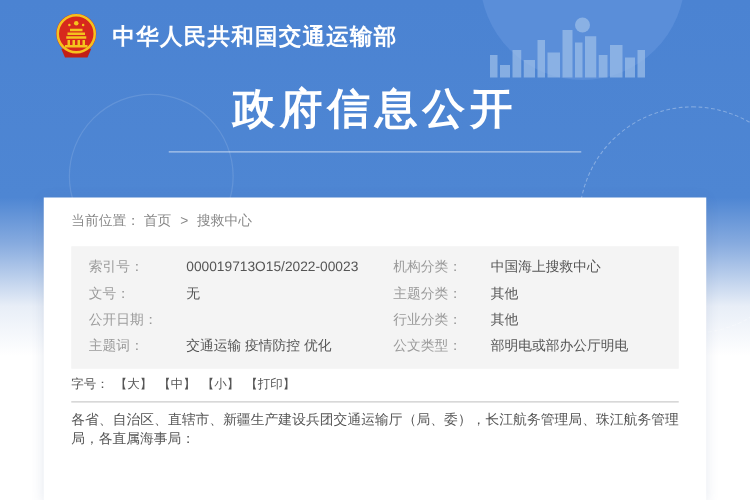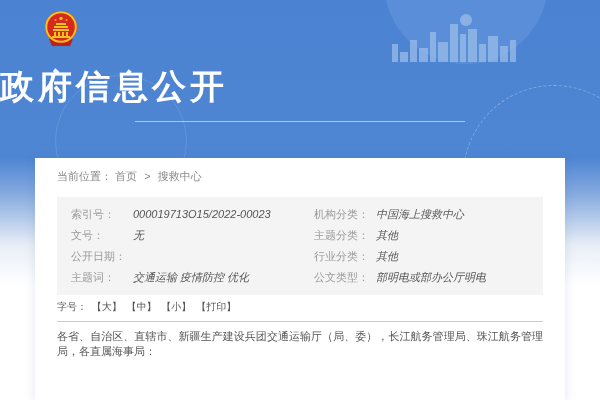--- a/index.html
+++ b/index.html
@@ -12,36 +12,36 @@
   .sky-svg { position:absolute; left:378px; top:0; z-index:0; }
   .ring-right { position:absolute; right:-45px; top:85px; width:180px; height:180px;
     border:1px dashed rgba(255,255,255,.30); border-radius:50%; z-index:0; }
   .ring-left { position:absolute; left:55px; top:75px; width:130px; height:130px;
     border:1px solid rgba(255,255,255,.12); border-radius:50%; z-index:0; }
   
   .site-head { position:absolute; top:9px; left:42px; display:flex; align-items:center; z-index:1; cursor:pointer; }
   .site-head svg { margin-right:10px; display:block; }
   .site-name { color:#fff; font-size:18px; font-weight:bold; letter-spacing:1px; }
   
-  .banner-title-wrap { position:absolute; top:64px; left:0; width:100%; text-align:left; z-index:1; }
+  .banner-title-wrap { position:absolute; top:64px; left:0; width:100%; text-align:center; z-index:1; }
   .banner-title { color:#fff; font-size:34px; font-weight:bold; letter-spacing:4px; }
   .banner-underline { width:330px; height:1px; background:rgba(255,255,255,.55); margin:11px auto 0; }
   
   .card { position:absolute; left:35px; top:158px; width:530px; height:242px; z-index:2;
     background:#fff; box-sizing:border-box; padding:0 22px; overflow:hidden;
     box-shadow:0 2px 10px rgba(60,90,140,.15); }
   .breadcrumb { padding-top:11px; font-size:11px; color:#888; }
   .breadcrumb a { color:#888; text-decoration:none; cursor:pointer; }
   .breadcrumb .sep { margin:0 4px; }
   
   .meta { display:flex; background:#f4f4f4; margin-top:13px; padding:7px 0; }
   .meta-col { flex:1; }
-  .meta-row { display:flex; font-size:11px; line-height:21px; padding:0 14px; }
+  .meta-row { display:flex; font-size:11px; line-height:21px; padding:0 14px;gap:16px; }
   .meta-label { width:62px; color:#9a9a9a; flex-shrink:0; }
-  .meta-value { color:#555; white-space:nowrap;font-style:italic; }
+  .meta-value { color:#555; white-space:nowrap; }
   
   .doc-title { margin:13px 0 0; text-align:center; color:#2a6cb3; font-size:16px; font-weight:bold; line-height:21px; }
   .font-controls { font-size:10px; color:#555; margin-top:5px;
     padding-bottom:7px; border-bottom:1px solid #ccc; }
   .font-controls a { color:#555; text-decoration:none; margin-left:2px; cursor:pointer; }
   
   .doc-body { margin-top:7px; font-size:11px; line-height:15px; color:#555; text-align:justify; }
   .doc-body p { margin:0; }
 </style>
 </head>
@@ -81,20 +81,21 @@
       <circle cx="24.5" cy="11" r="1" fill="#f5c31d"></circle>
       <rect x="14" y="14" width="10" height="2" fill="#f5c31d"></rect>
       <rect x="12" y="17" width="14" height="2" fill="#f5c31d"></rect>
       <rect x="11" y="20" width="16" height="2" fill="#f5c31d"></rect>
       <rect x="12" y="23" width="2" height="4" fill="#f5c31d"></rect>
       <rect x="16" y="23" width="2" height="4" fill="#f5c31d"></rect>
       <rect x="20" y="23" width="2" height="4" fill="#f5c31d"></rect>
       <rect x="24" y="23" width="2" height="4" fill="#f5c31d"></rect>
       <rect x="10" y="27" width="18" height="2" fill="#f5c31d"></rect>
     </svg>
+    <span class="site-name">中华人民共和国交通运输部</span>
   </div>
 
   <div class="banner-title-wrap">
     <div class="banner-title">政府信息公开</div>
     <div class="banner-underline"></div>
   </div>
 
   <div class="card">
 
     <div class="breadcrumb">

